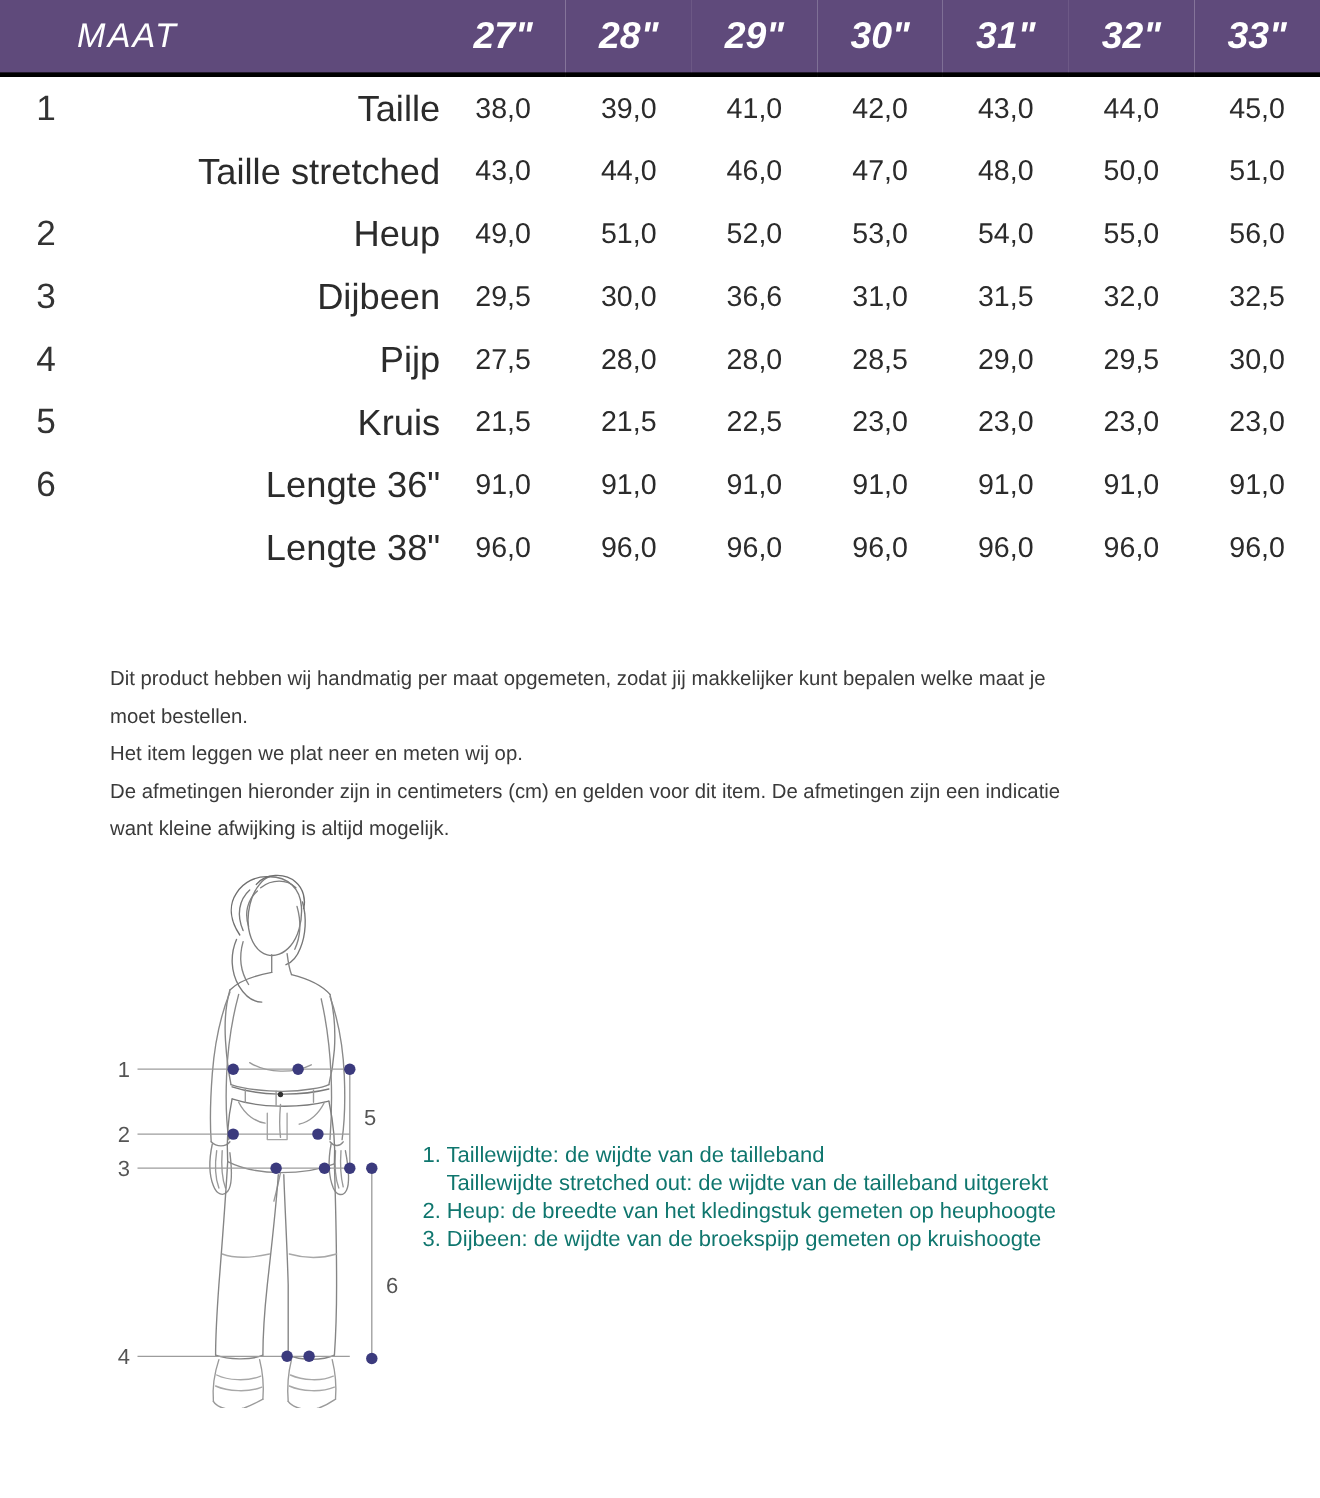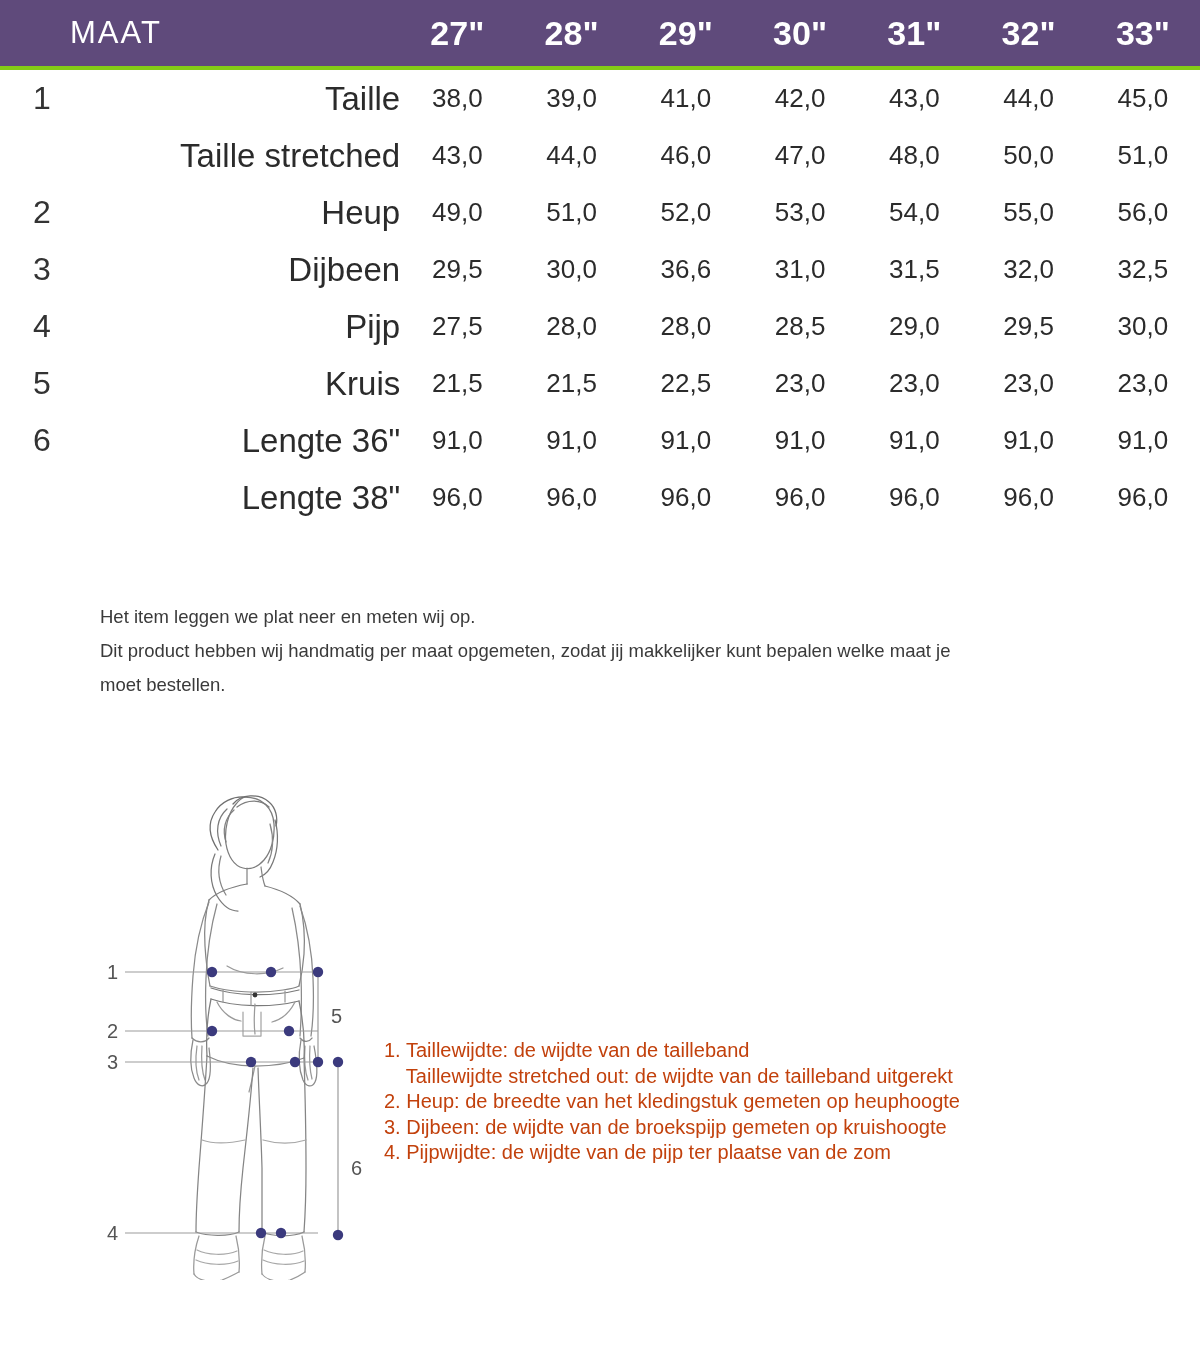--- a/index.html
+++ b/index.html
@@ -31,21 +31,22 @@
   table.sizes col.c-idx   { width: 70px; }
   table.sizes col.c-label { width: 330px; }
   table.sizes col.c-val   { width: 114.2px; }
 
   thead tr.header-row th {
     background: #5f4a7b;
     color: #ffffff;
     padding: 0;
     height: 66px;
     vertical-align: middle;
-    border-bottom: 4px solid #84cc16;
+    border-bottom: 4px solid #000000;
+    font-style: italic;
   }
   thead th.th-idx { background: #5f4a7b; }
   thead th.th-maat {
     text-align: left;
     font-weight: 300;
     font-size: 31px;
     letter-spacing: 2px;
     color: #f0ecf3;
   }
   thead th.th-size {
@@ -106,21 +107,21 @@
     left: 95px;
     top: 0px;
   }
   #legend {
     position: absolute;
     left: 384px;
     top: 258px;
     width: 700px;
     font-size: 20px;
     line-height: 25.5px;
-    color: #c2410c;
+    color: #0f766e;
   }
   #legend .legend-line { white-space: pre; }
 </style>
 </head>
 <body>
 
 <div id="size-table">
   <table class="sizes">
     <colgroup>
       <col class="c-idx">
@@ -233,22 +234,23 @@
           <td class="val">96,0</td>
           <td class="val">96,0</td>
           <td class="val">96,0</td>
           <td class="val">96,0</td>
         </tr>
       </tbody>
   </table>
 </div>
 
 <div id="notes">
+  <p>Dit product hebben wij handmatig per maat opgemeten, zodat jij makkelijker kunt bepalen welke maat je moet bestellen.</p>
   <p>Het item leggen we plat neer en meten wij op.</p>
-  <p>Dit product hebben wij handmatig per maat opgemeten, zodat jij makkelijker kunt bepalen welke maat je moet bestellen.</p>
+  <p>De afmetingen hieronder zijn in centimeters (cm) en gelden voor dit item. De afmetingen zijn een indicatie want kleine afwijking is altijd mogelijk.</p>
 </div>
 
 <div id="figure-block">
 
   <svg id="figure-svg" width="290" height="500" viewBox="0 0 290 500">
     <g fill="none" stroke="#8d8d8d" stroke-width="1.25" stroke-linecap="round" stroke-linejoin="round">
 
       <path d="M123 70 C115 58 112 44 120 32 C126 22 138 16 150 17" stroke="#6f6f6f"></path>
       <path d="M126 66 C120 52 122 38 132 29" stroke="#7a7a7a"></path>
       <path d="M131 62 C127 50 130 38 139 30" stroke="#828282"></path>
@@ -370,15 +372,14 @@
       <text x="236" y="243">5</text>
       <text x="256" y="395">6</text>
     </g>
   </svg>
 
   <div id="legend">
       <div class="legend-line">1. Taillewijdte: de wijdte van de tailleband</div>
       <div class="legend-line">    Taillewijdte stretched out: de wijdte van de tailleband uitgerekt</div>
       <div class="legend-line">2. Heup: de breedte van het kledingstuk gemeten op heuphoogte</div>
       <div class="legend-line">3. Dijbeen: de wijdte van de broekspijp gemeten op kruishoogte</div>
-      <div class="legend-line">4. Pijpwijdte: de wijdte van de pijp ter plaatse van de zom</div>
     </div>
 </div>
 
 </body></html>

